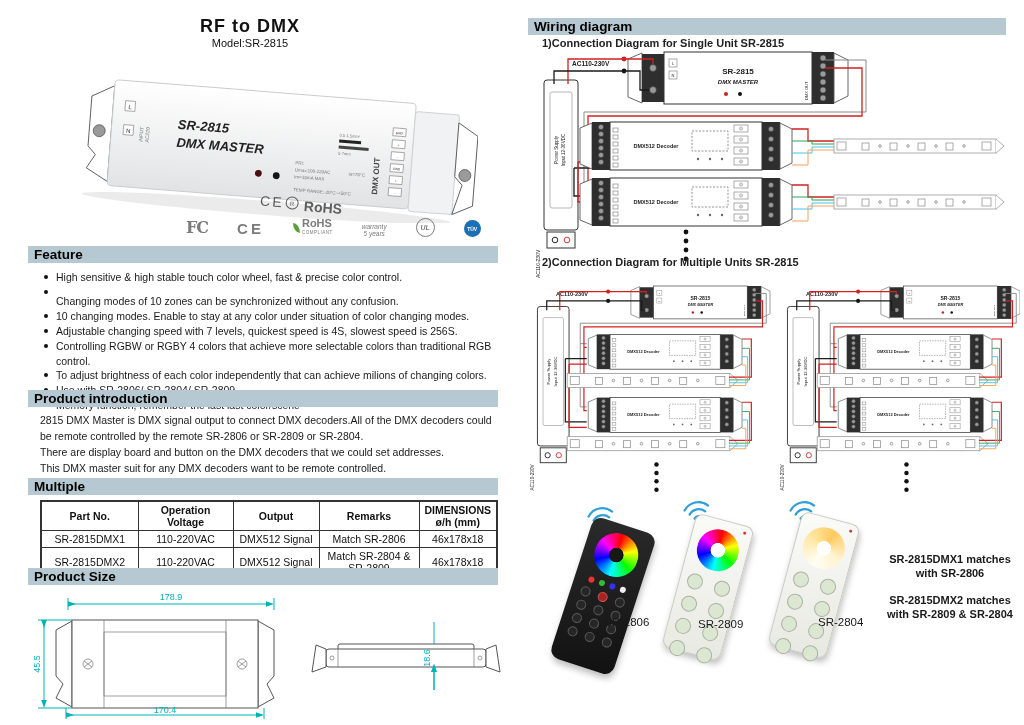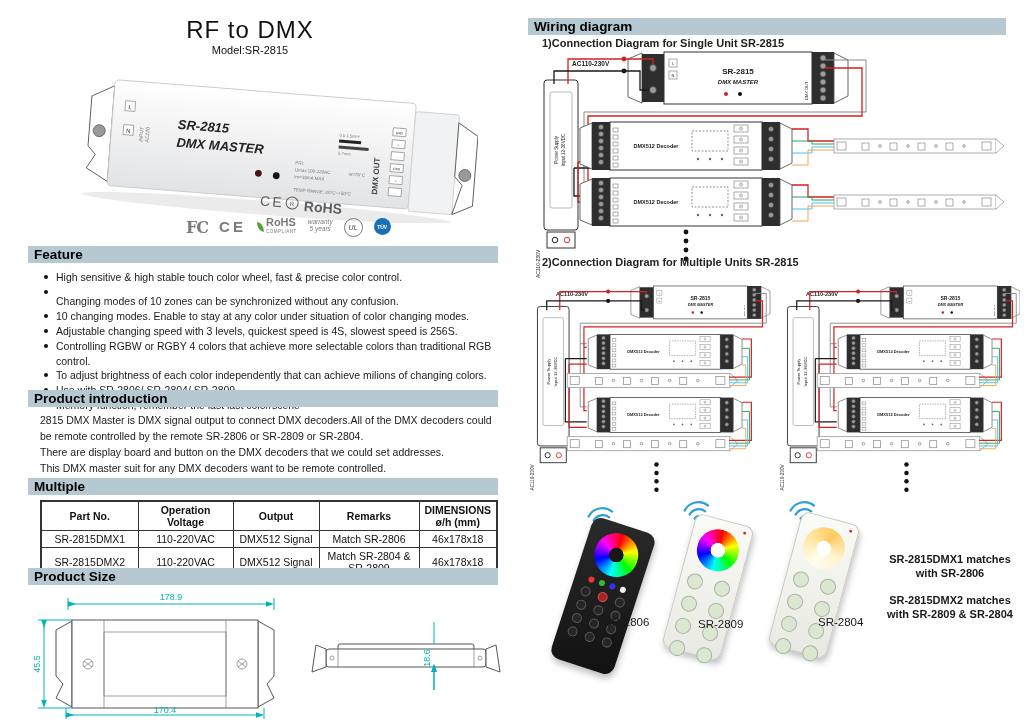--- a/index.html
+++ b/index.html
@@ -3,38 +3,38 @@
 <meta charset="utf-8">
 <style>
   html,body{margin:0;padding:0}
   body{width:1024px;height:725px;position:relative;background:#fff;color:#111;
        font-family:"Liberation Sans",sans-serif;overflow:hidden}
   .abs{position:absolute}
   .bar{background:#b6c8d1;font-weight:bold;font-size:13.5px;color:#000;
        height:17px;line-height:17px;padding-left:6px}
   .center{text-align:center}
   
-  .title{font-size:24px;font-weight:normal;letter-spacing:1px}
+  .title{font-size:18px;font-weight:bold;letter-spacing:1px}
   .model{font-size:11px;margin-top:0}
   
   .bullets{font-size:10.5px;line-height:14.9px;color:#1a1a1a}
   .brow{display:flex}
   .bdot{width:4px;height:4px;border-radius:50%;background:#111;margin:5px 8px 0 0;flex:0 0 4px}
   .brow.cont .bdot{visibility:hidden}
   
   .intro{font-size:10.5px;line-height:16px;color:#1a1a1a}
   
   table.param{border-collapse:collapse;table-layout:fixed;width:456px;font-size:10.5px}
   table.param th,table.param td{border:1px solid #333;text-align:center;padding:2px 3px;white-space:pre-line}
   table.param th{font-weight:bold}
   table.param{border:2px solid #333}
   
   .sub{font-size:11px;font-weight:bold;color:#222}
   
-  .certs{display:flex;align-items:flex-start;gap:11px;color:#7b7b7b}
+  .certs{display:flex;align-items:flex-end;gap:29px;color:#7b7b7b}
   .fcc{font-size:16px;font-weight:bold;letter-spacing:-1px;font-family:"DejaVu Serif",serif}
   .cemark{font-size:15px;font-weight:bold;letter-spacing:3px}
   .rohs{display:flex;align-items:center;gap:2px}
   .leaf{width:7px;height:10px;background:#5a9e3a;border-radius:0 100% 0 100%;display:inline-block}
   .rohs-tx{display:flex;flex-direction:column;line-height:9px}
   .rohs-main{font-size:11px;font-weight:bold}
   .rohs-sub{font-size:4.5px;letter-spacing:.5px}
   .warr{font-size:6.5px;font-style:italic;line-height:7px;text-align:center}
   .ulmark{width:17px;height:17px;border:1.6px solid #7b7b7b;border-radius:50%;
           font-size:7px;font-weight:bold;font-style:italic;display:flex;align-items:center;justify-content:center}
@@ -179,21 +179,21 @@
   <div class="brow cont">
       <span class="bdot"></span>
       <span>Changing modes of 10 zones can be synchronized without any confusion.</span>
     </div>
   <div class="brow">
       <span class="bdot"></span>
       <span>10 changing modes. Enable to stay at any color under situation of color changing modes.</span>
     </div>
   <div class="brow">
       <span class="bdot"></span>
-      <span>Adjustable changing speed with 3 levels, quickest speed is 4S, slowest speed is 256S.</span>
+      <span>Adjustable changing speed with 7 levels, quickest speed is 4S, slowest speed is 256S.</span>
     </div>
   <div class="brow">
       <span class="bdot"></span>
       <span>Controlling RGBW or RGBY 4 colors that achieve more selectable colors than traditional RGB control.</span>
     </div>
   <div class="brow">
       <span class="bdot"></span>
       <span>To adjust brightness of each color independently that can achieve milions of changing colors.</span>
     </div>
   <div class="brow">

